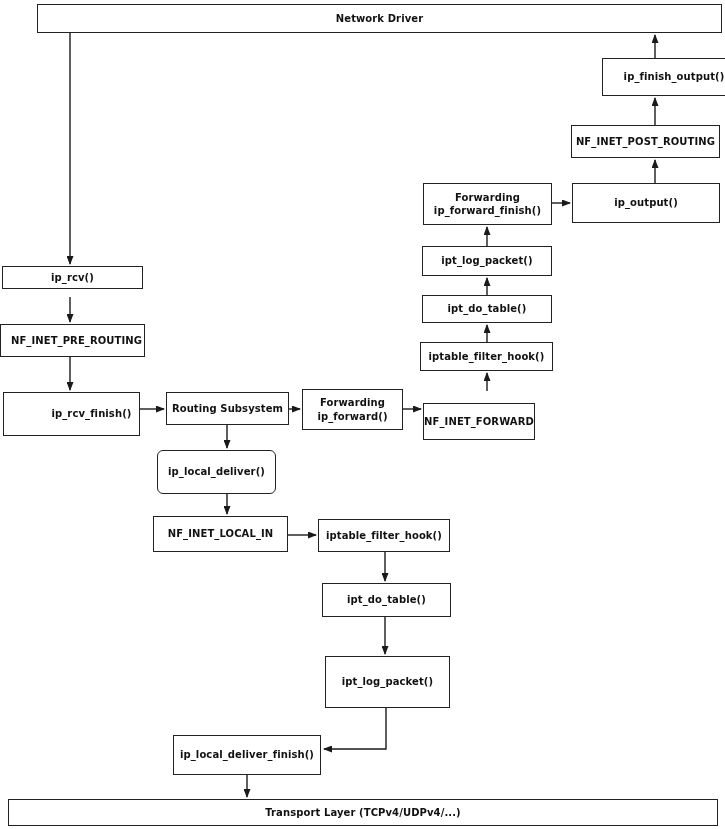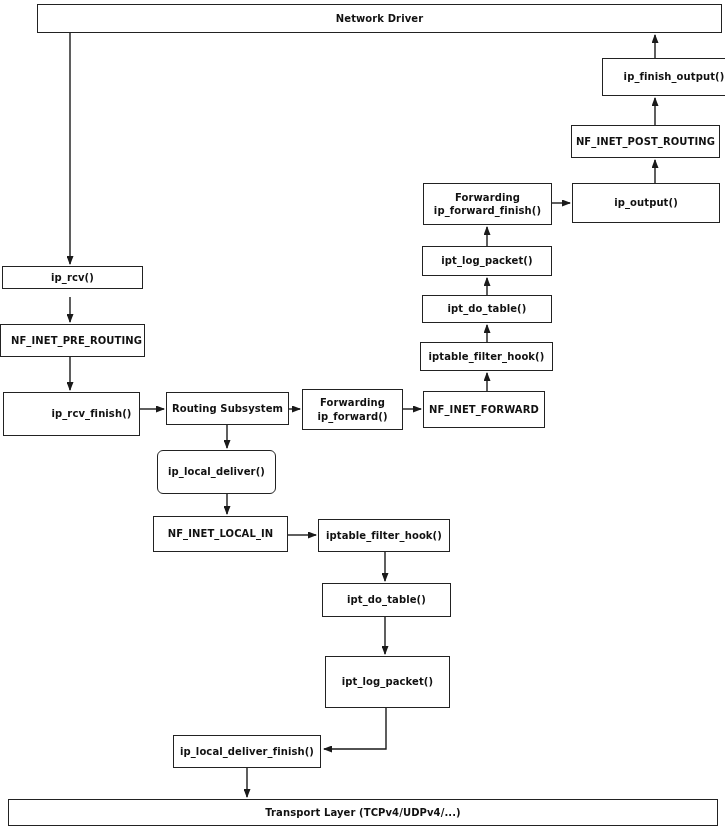--- a/index.html
+++ b/index.html
@@ -103,21 +103,21 @@
 
   <div class="node" style="left:166px; top:392px; width:123px; height:33px;">
     <span>Routing Subsystem</span>
   </div>
 
   <div class="node" style="left:302px; top:389px; width:101px; height:41px;">
     <span>Forwarding</span>
     <span>ip_forward()</span>
   </div>
 
-  <div class="node" style="left:423px; top:391px; width:122px; height:37px;">
+  <div class="node" style="left:423px; top:403px; width:112px; height:37px;">
     <span>NF_INET_FORWARD</span>
   </div>
 
   <div class="node" style="left:420px; top:342px; width:133px; height:29px;">
     <span>iptable_filter_hook()</span>
   </div>
 
   <div class="node" style="left:422px; top:295px; width:130px; height:28px;">
     <span>ipt_do_table()</span>
   </div>
@@ -156,17 +156,17 @@
   </div>
 
   <div class="node" style="left:322px; top:583px; width:129px; height:34px;">
     <span>ipt_do_table()</span>
   </div>
 
   <div class="node" style="left:325px; top:656px; width:125px; height:52px;">
     <span>ipt_log_packet()</span>
   </div>
 
-  <div class="node" style="left:173px; top:735px; width:148px; height:33px;">
+  <div class="node" style="left:173px; top:735px; width:148px; height:40px;">
     <span>ip_local_deliver_finish()</span>
   </div>
 
 </div>
 
 </body></html>

